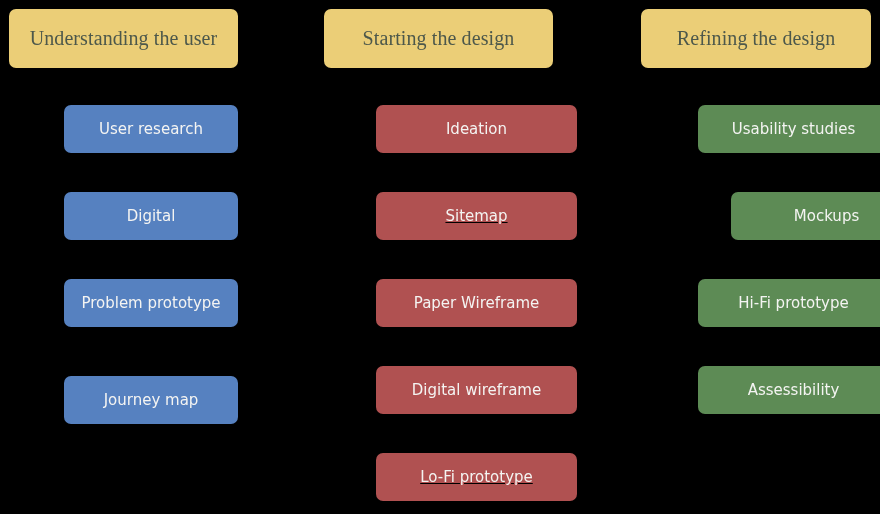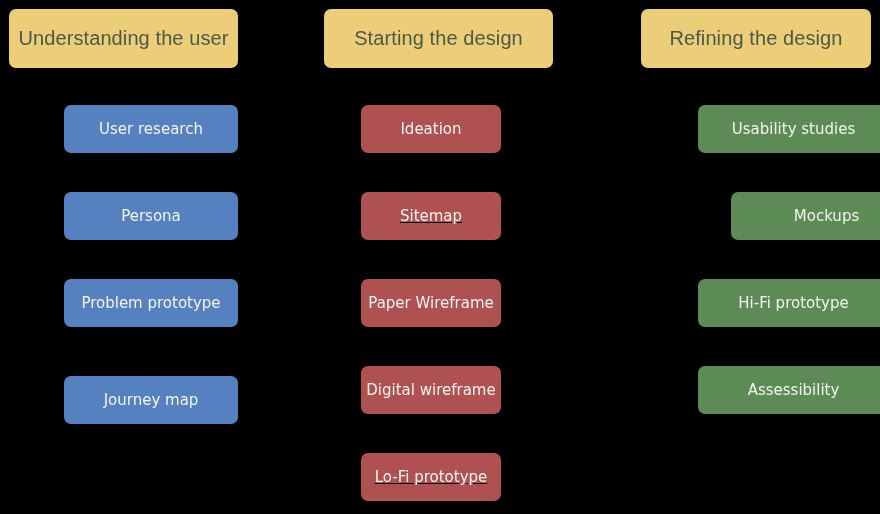--- a/index.html
+++ b/index.html
@@ -35,21 +35,21 @@
     display: flex;
     align-items: center;
     justify-content: center;
     box-sizing: border-box;
   }
   .header-label {
     font-size: 20px;
     color: #4d584b;
     letter-spacing: 0.1px;
     white-space: nowrap;
-    font-family: Liberation Sans, sans-serif;
+    font-family: Liberation Serif, serif;
     font-weight: 400;
   }
 
   .items {
     position: absolute;
     top: 105px;
     left: 0;
     width: 100%;
   }
   .item-box {
@@ -64,42 +64,42 @@
   .item-label {
     font-size: 15px;
     color: #f4f4f2;
     white-space: nowrap;
     font-family: "DejaVu Sans", sans-serif;
     font-weight: 400;
   }
 
   
   .col-0 .item-box { left: 55px;  width: 174px; }
-  .col-1 .item-box { left: 37px;  width: 140px; }
+  .col-1 .item-box { left: 52px;  width: 201px; }
   .col-2 .item-box { left: 57px;  width: 191px; }
 
   .swatch-blue  { background: #5681c0; }
   .swatch-red   { background: #b05151; }
   .swatch-green { background: #5d8b55; }
 </style>
 </head>
 <body>
 
 <div id="canvas">
 
   <div class="column col-0">
     <div class="header-box">
       <span class="header-label">Understanding the user</span>
     </div>
     <div class="items">
       <div class="item-box swatch-blue" style="top:0px;">
         <span class="item-label">User research</span>
       </div>
       <div class="item-box swatch-blue" style="top:87px;">
-        <span class="item-label">Persona</span>
+        <span class="item-label">Digital</span>
       </div>
       <div class="item-box swatch-blue" style="top:174px;">
         <span class="item-label">Problem prototype</span>
       </div>
       <div class="item-box swatch-blue" style="top:261px;margin-top:10px;">
         <span class="item-label">Journey map</span>
       </div>
     </div>
   </div>
 

